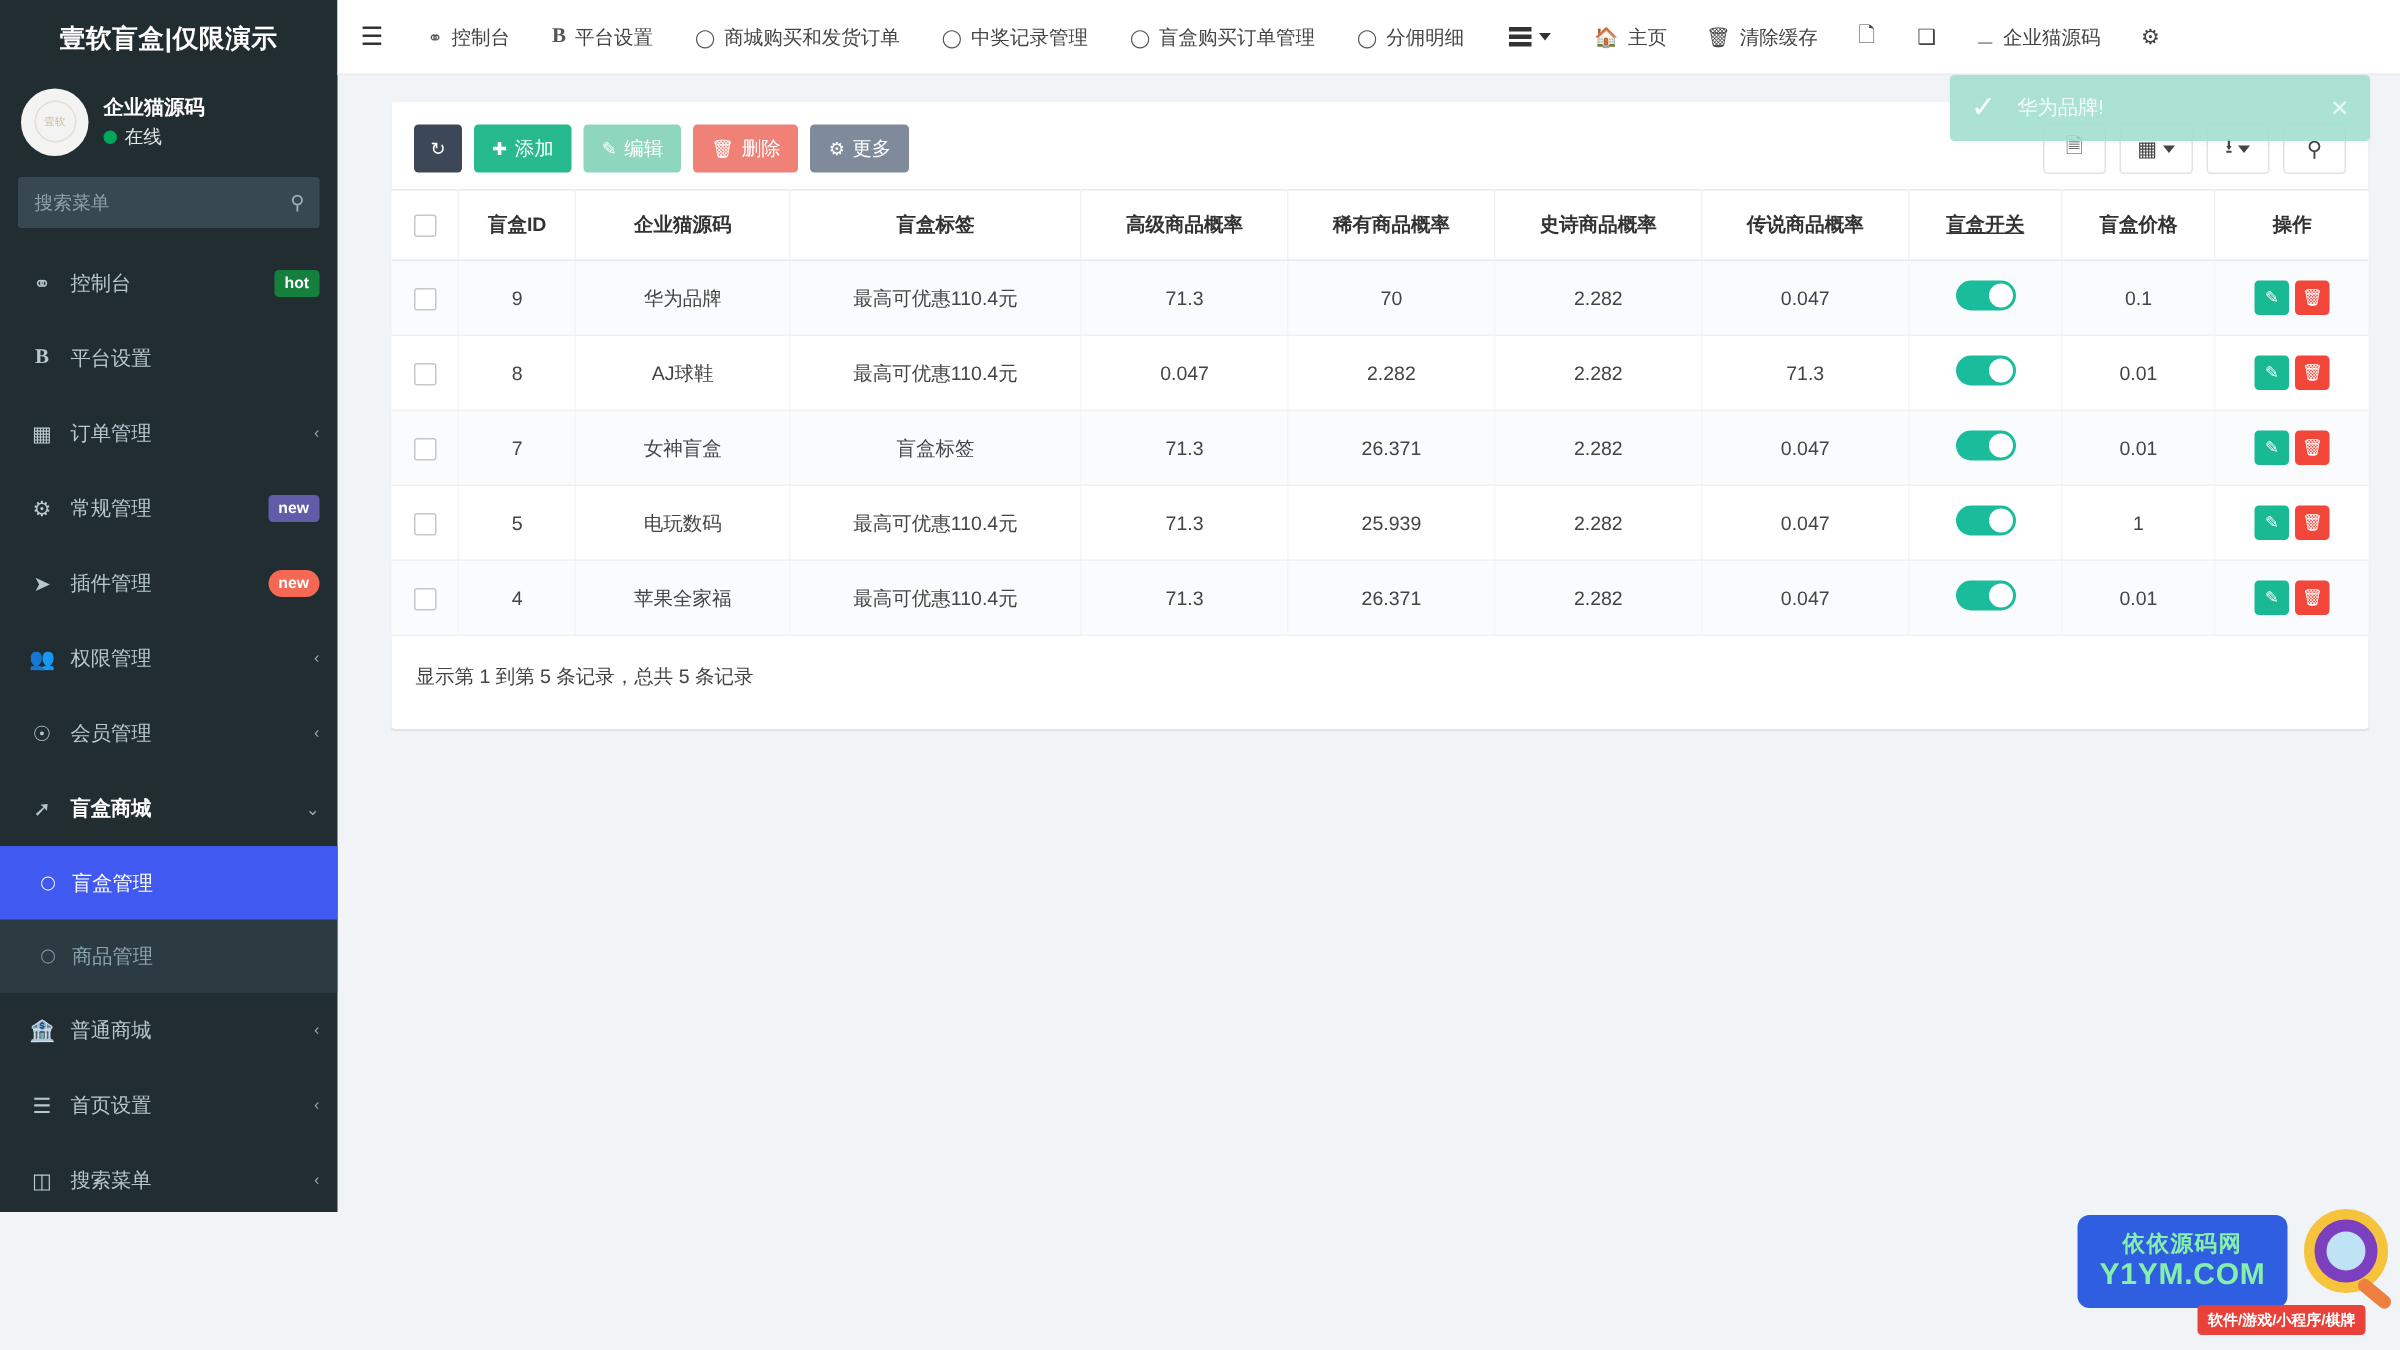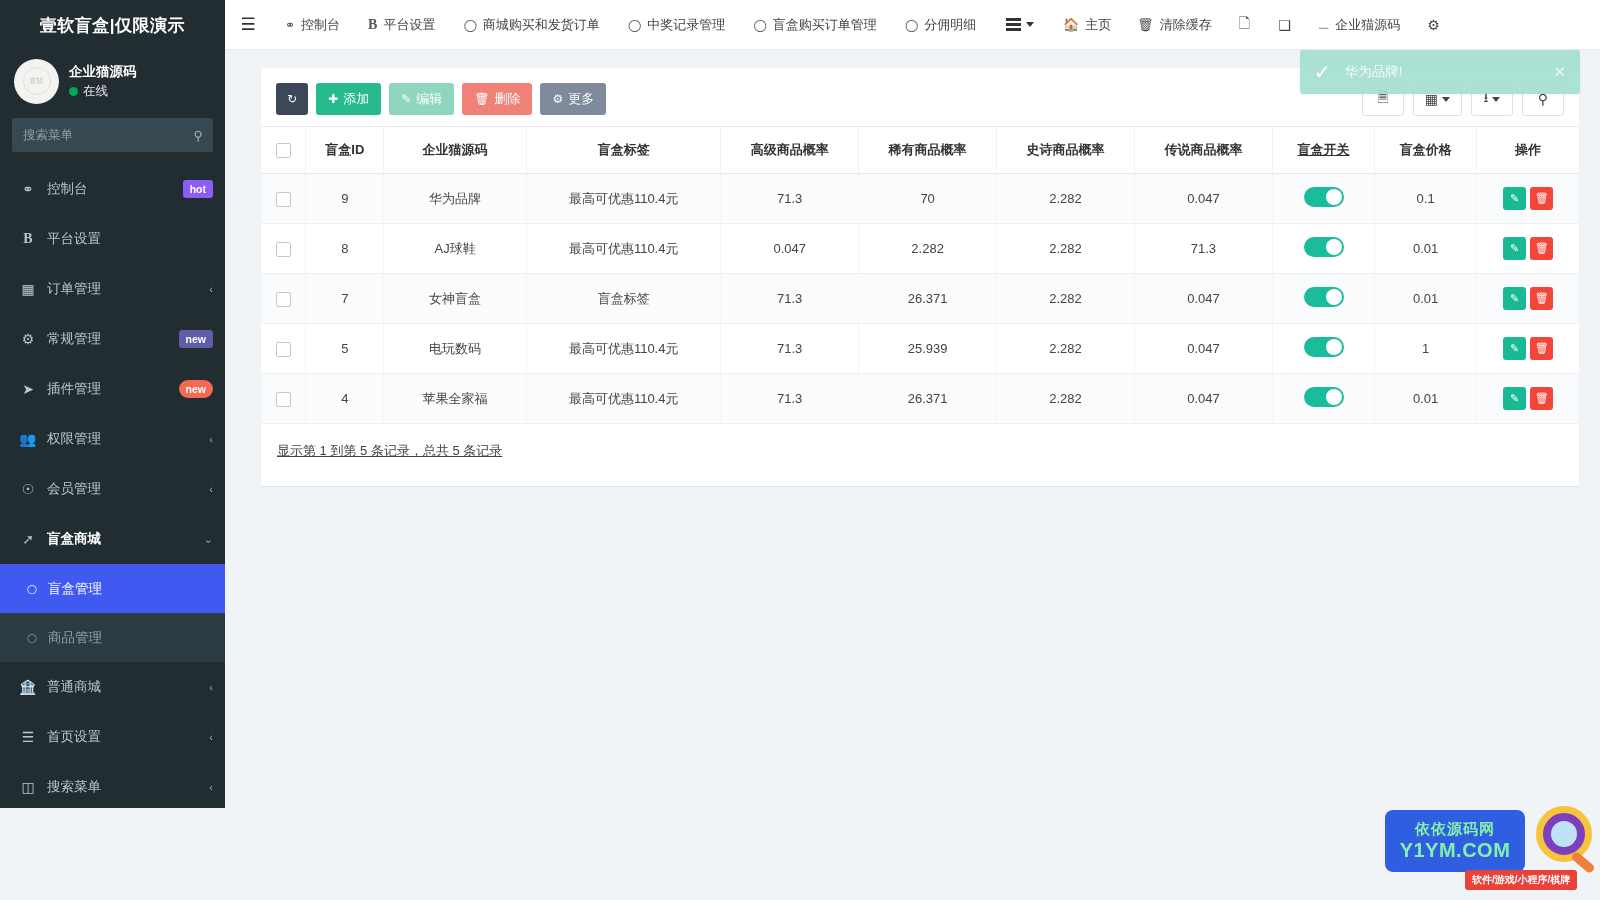--- a/index.html
+++ b/index.html
@@ -75,21 +75,21 @@
   .menu .mi .ic {
     width: 20px; text-align: center; font-size: 14px; color: #b8c7ce;
     display: inline-flex; align-items: center; justify-content: center;
   }
   .menu .mi .lbl { flex: 1; }
   .menu .mi .caret { font-size: 11px; color: #9aa8b0; }
   .badge {
     font-size: 10.5px; font-weight: 700; color: #fff;
     padding: 2px 7px; border-radius: 3px; line-height: 1.4;
   }
-  .badge.hot { background: #8b5cf6; border-radius: 3px; }
+  .badge.hot { background: #15803d; border-radius: 3px; }
   .badge.new-purple { background: #605ca8; border-radius: 3px; }
   .badge.new-red { background: #f56954; border-radius: 10px; }
 
   .submenu { list-style: none; background: #2c3b41; }
   .submenu .si {
     display: flex; align-items: center; gap: 10px;
     height: 49px; padding: 0 12px 0 26px;
     font-size: 13.5px; color: #8aa4af; cursor: pointer;
   }
   .submenu .si .ic { font-size: 9px; width: 12px; text-align:center; }
@@ -208,21 +208,21 @@
   .act { display: inline-flex; gap: 4px; justify-content: center; }
   .act button {
     width: 23px; height: 23px; border: 0; border-radius: 3px; cursor: pointer;
     color: #fff; font-size: 11px; display: inline-flex; align-items: center; justify-content: center;
     font-family: inherit;
   }
   .act .e { background: #19b994; }
   .act .d { background: #f2463a; }
 
   .tfoot {
-    padding: 18px 12px 26px 16px; font-size: 13px; color: #444; text-decoration: underline;
+    padding: 18px 12px 26px 16px; font-size: 13px; color: #444;
   }
 
   
   .toast {
     position: absolute; top: 0px; right: 20px;
     width: 280px; height: 44px; border-radius: 3px;
     background: rgba(160, 222, 205, .88);
     display: flex; align-items: center; gap: 14px;
     padding: 0 14px; color: #fff; font-size: 13.5px;
     box-shadow: 0 1px 3px rgba(0,0,0,.05);

